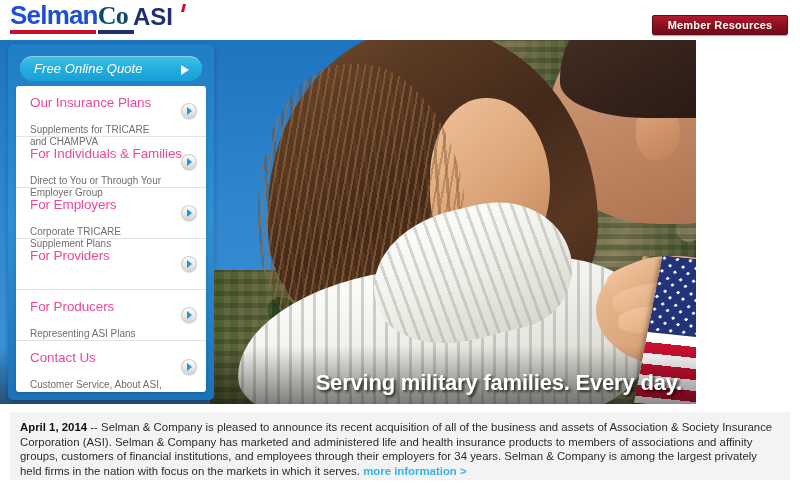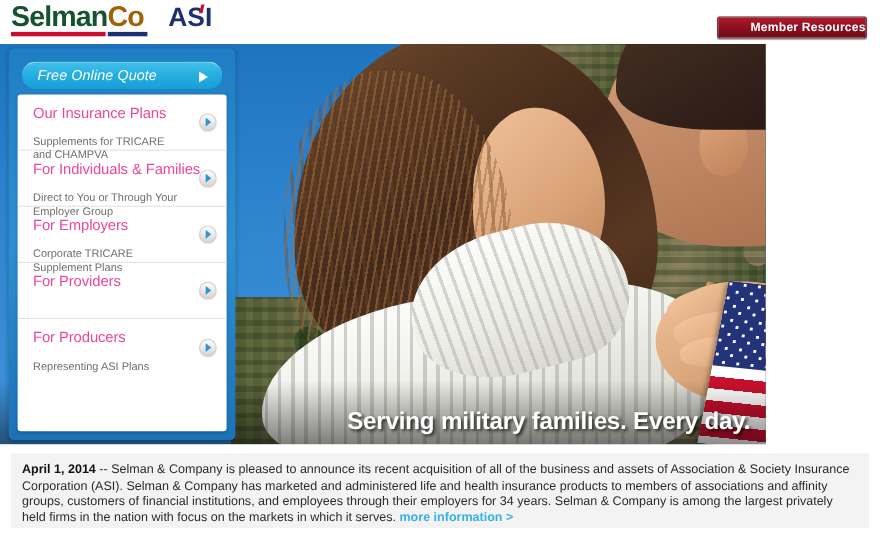--- a/index.html
+++ b/index.html
@@ -13,45 +13,45 @@
 
   
   .header { position: relative; height: 40px; background: #ffffff; }
 
   .logo { position: absolute; left: 10px; top: 2px; height: 32px; }
   .logo-text {
     font-family: "Liberation Sans", sans-serif;
     font-size: 26px; font-weight: bold; letter-spacing: -0.8px;
     line-height: 26px; white-space: nowrap;
   }
-  .logo-selman { color: #14532d; }
-  .logo-co { color: #a16207; }
+  .logo-selman { color: #1d4ed8; }
+  .logo-co { color: #0c4a6e; font-family: Liberation Serif, serif; }
   .logo-rules { position: relative; width: 124px; height: 5px; margin-top: 1px; }
   .rule-red { position: absolute; left: 0; top: 0; width: 86px; height: 4px; background: #c8102e; }
   .rule-navy { position: absolute; left: 88px; top: 0; width: 36px; height: 4px; background: #1f3070; }
 
   .asi-mark {
     position: absolute; left: 133px; top: 5px;
     font-size: 24px; font-weight: bold; color: #1f3070;
-    letter-spacing: 0px; line-height: 24px; margin-left: 20px;
+    letter-spacing: 0px; line-height: 24px;
   }
   .asi-accent {
     position: absolute; left: 182px; top: 4px;
     width: 3px; height: 8px; background: #c8102e;
     transform: skewX(-14deg);
   }
 
   .member-btn {
     position: absolute; right: 12px; top: 15px;
     width: 136px; height: 20px;
     background: linear-gradient(to bottom, #b01b2e 0%, #8c1020 50%, #6e0c18 100%);
     border: 1px solid #5d0a14;
     border-radius: 2px;
     color: #ffffff; font-size: 11px; font-weight: bold;
-    text-align: right; line-height: 18px;
+    text-align: center; line-height: 18px;
     letter-spacing: 0.2px;
     box-shadow: 0 1px 1px rgba(0,0,0,0.35);
     cursor: pointer;
   }
 
   
   .hero {
     position: absolute; left: 0; top: 40px;
     width: 696px; height: 364px;
     overflow: hidden;
@@ -408,20 +408,26 @@
       <div class="nav-title">For Providers</div>
       <span class="nav-arrow"></span>
     </div>
 
     <div class="nav-item">
       <div class="nav-title">For Producers</div>
       <div class="nav-sub">Representing ASI Plans</div>
       <span class="nav-arrow"></span>
     </div>
 
+    <div class="nav-item">
+      <div class="nav-title">Contact Us</div>
+      <div class="nav-sub">Customer Service, About ASI,
+Assoc. Partners, and more...</div>
+      <span class="nav-arrow"></span>
+    </div>
 
   </div>
 
   <div class="announce">
     <div class="announce-box">
       <div class="announce-text"><span class="announce-date">April 1, 2014</span><span> -- Selman &amp; Company is pleased to announce its recent acquisition of all of the business and assets of Association &amp; Society Insurance Corporation (ASI). Selman &amp; Company has marketed and administered life and health insurance products to members of associations and affinity groups, customers of financial institutions, and employees through their employers for 34 years. Selman &amp; Company is among the largest privately held firms in the nation with focus on the markets in which it serves. </span><a class="announce-link">more information &gt;</a></div>
     </div>
   </div>
 
 </div>

